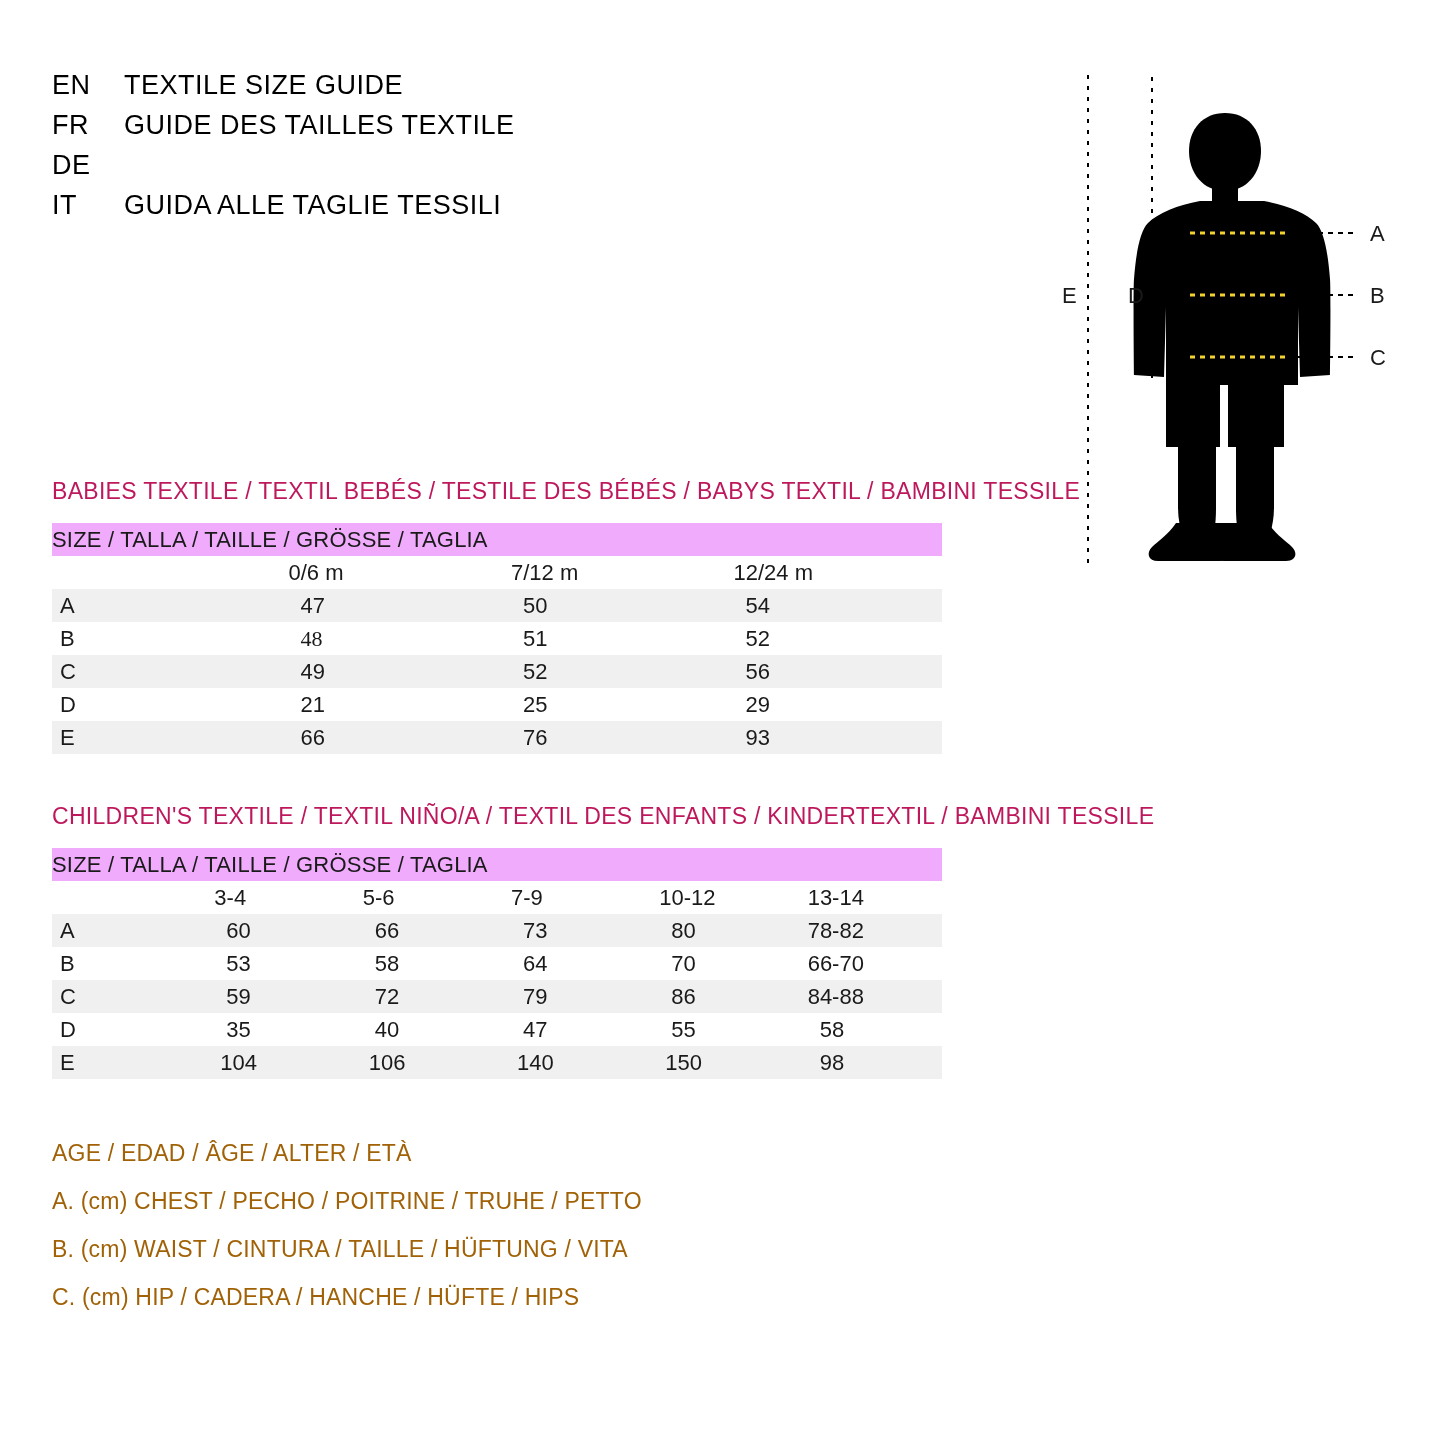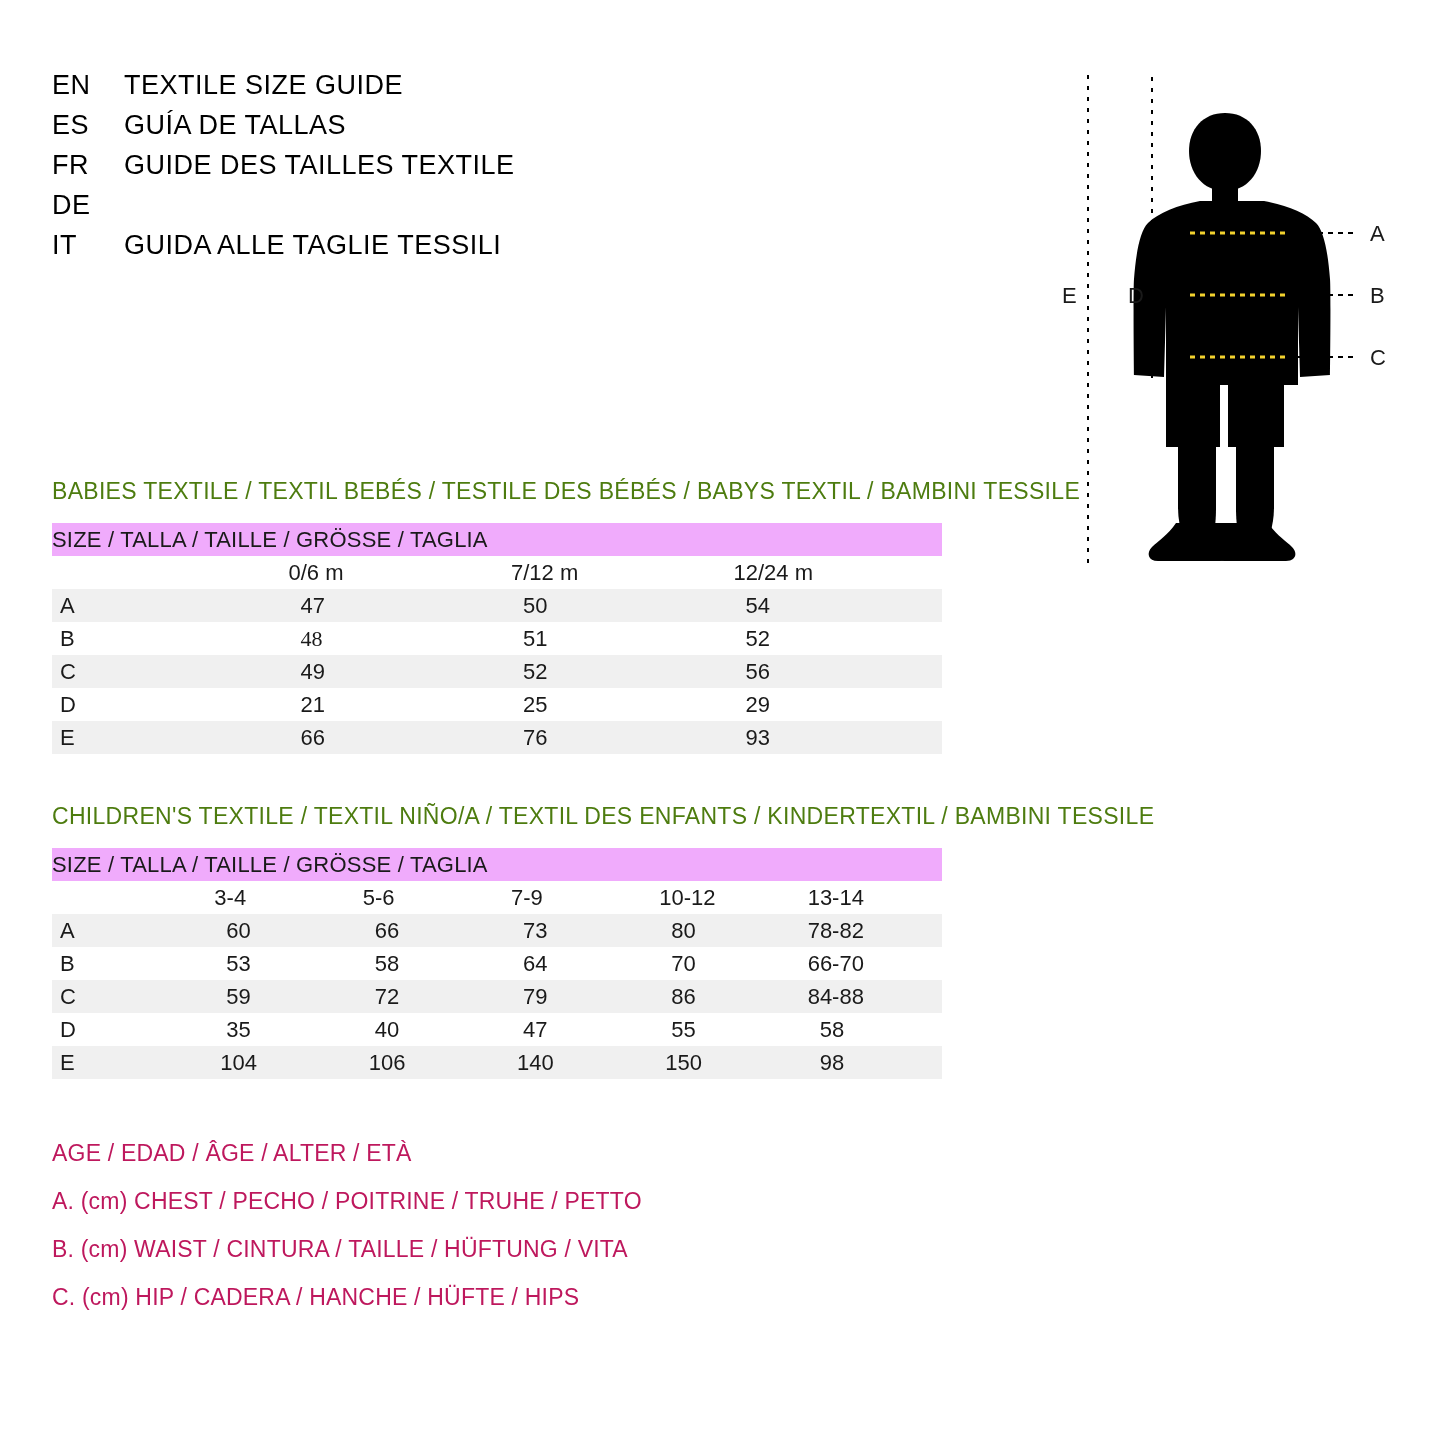--- a/index.html
+++ b/index.html
@@ -50,21 +50,21 @@
   }
 
   
   .section {
     position: absolute;
     left: 52px;
     width: 890px;
   }
   .section-title {
     font-size: 23px;
-    color: #4d7c0f;
+    color: #be185d;
     letter-spacing: 0.3px;
     margin-bottom: 18px;
     white-space: nowrap;
   }
   table.size-table {
     border-collapse: collapse;
     width: 890px;
     table-layout: fixed;
   }
   table.size-table td, table.size-table th {
@@ -116,37 +116,33 @@
 
   
   #legend {
     position: absolute;
     left: 52px;
     top: 1140px;
     width: 900px;
   }
   .legend-line {
     font-size: 23px;
-    color: #be185d;
+    color: #a16207;
     letter-spacing: 0.2px;
     margin-bottom: 21px;
     white-space: nowrap;
   }
 </style>
 </head>
 <body>
 
 <div id="header">
   <div class="lang-row">
     <div class="lang-code">EN</div>
     <div class="lang-text">TEXTILE SIZE GUIDE</div>
-  </div>
-  <div class="lang-row">
-    <div class="lang-code">ES</div>
-    <div class="lang-text">GUÍA DE TALLAS</div>
   </div>
   <div class="lang-row">
     <div class="lang-code">FR</div>
     <div class="lang-text">GUIDE DES TAILLES TEXTILE</div>
   </div>
   <div class="lang-row">
     <div class="lang-code">DE</div>
   </div>
   <div class="lang-row">
     <div class="lang-code">IT</div>

